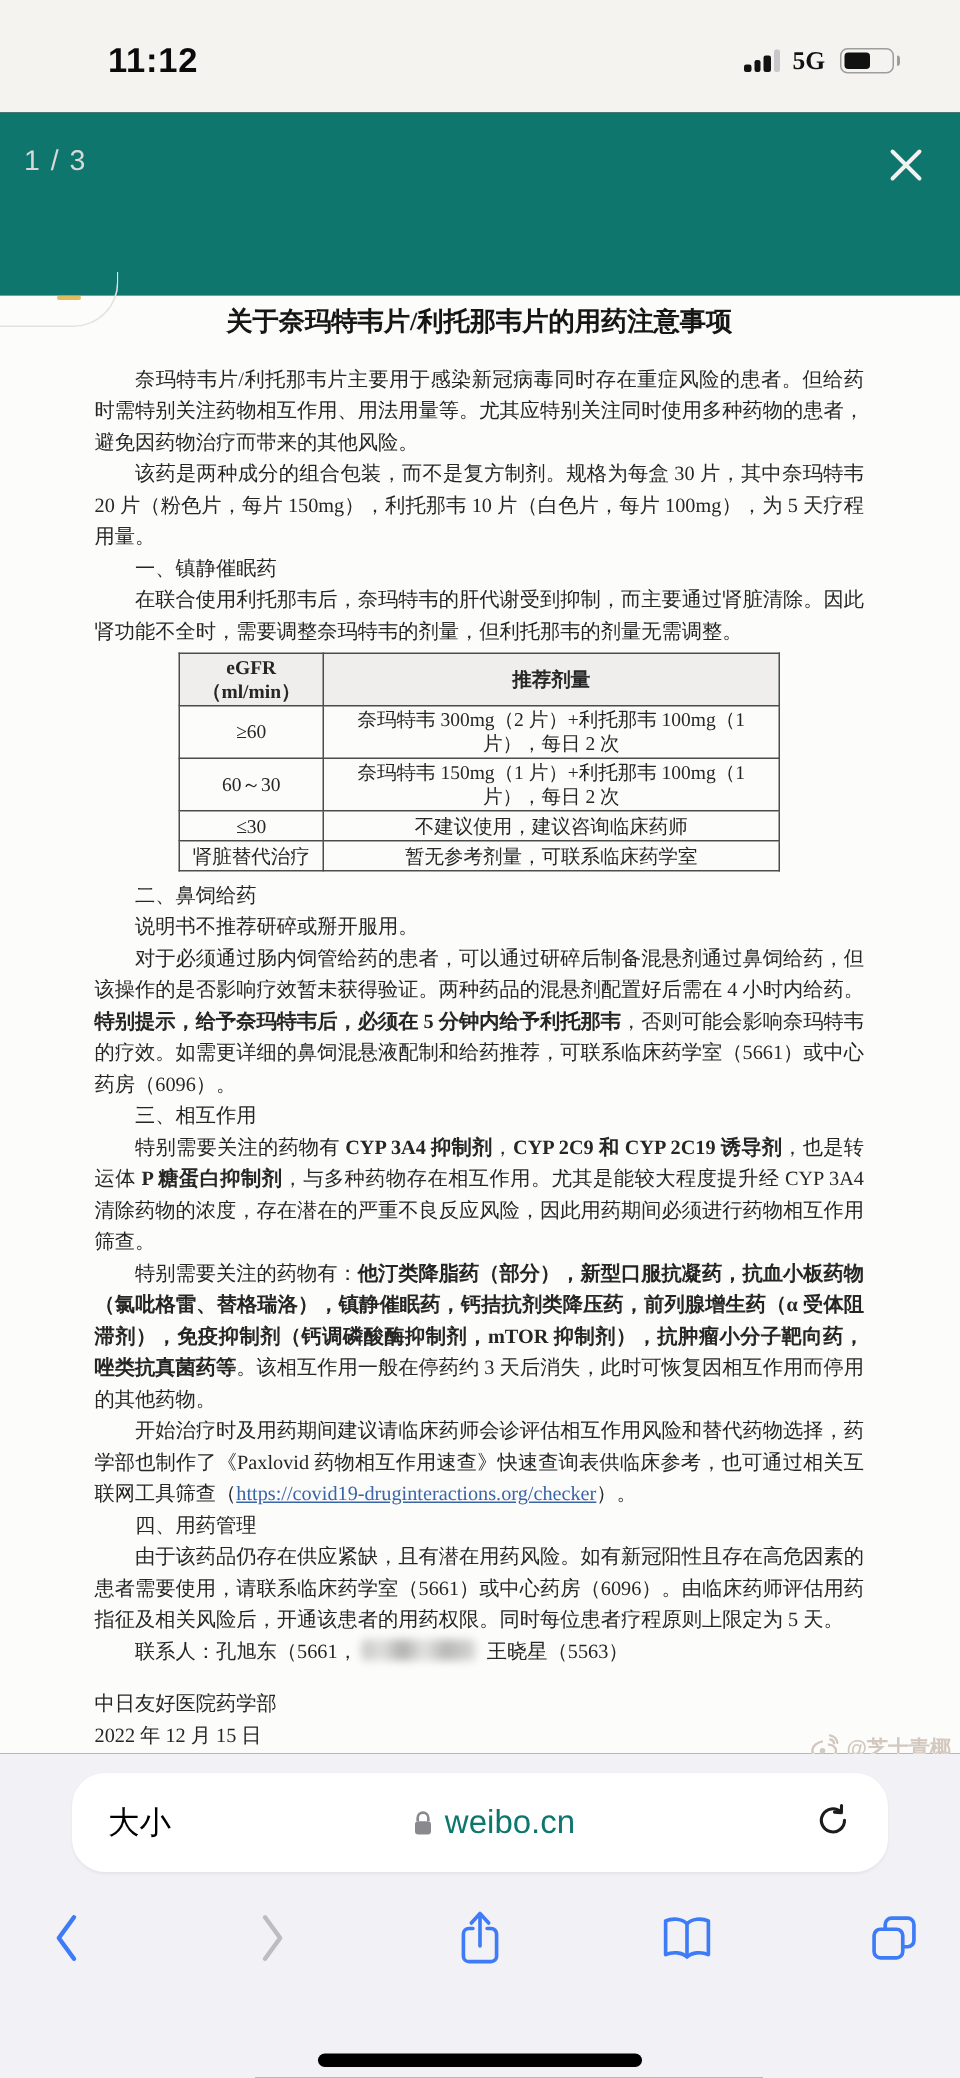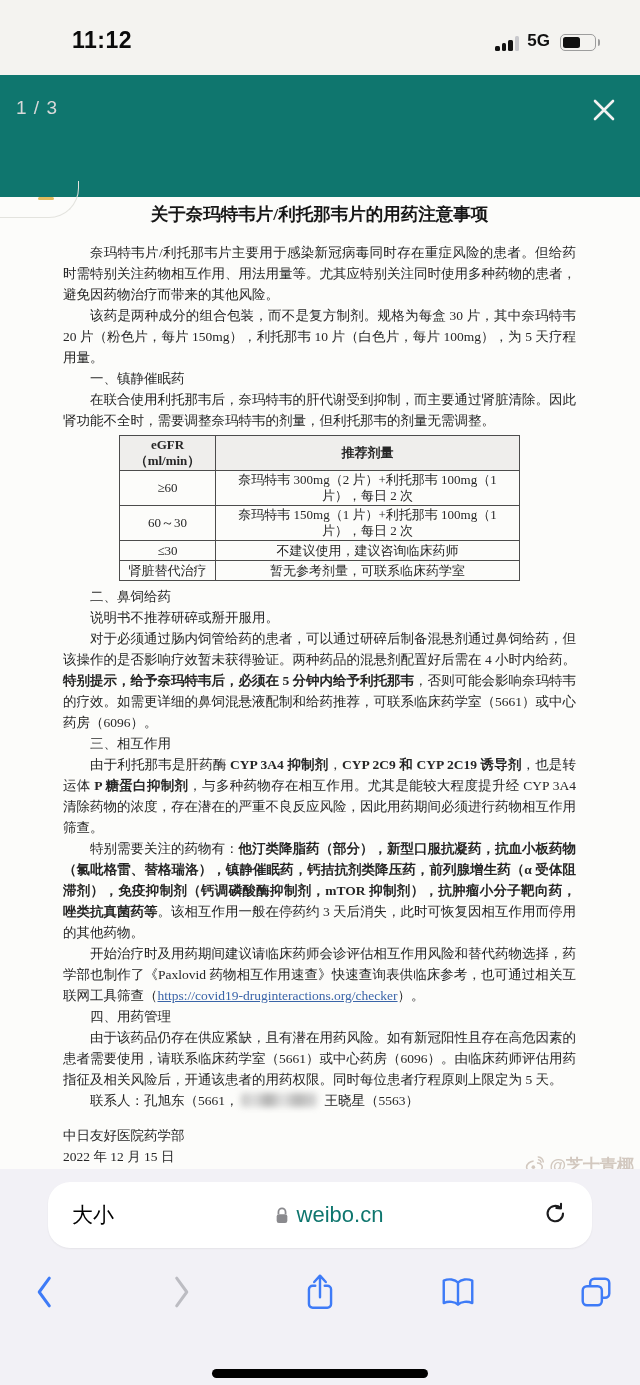--- a/index.html
+++ b/index.html
@@ -4,21 +4,21 @@
 <style>
   html,body{margin:0;padding:0;}
   body{width:640px;height:1385px;background:#000;overflow:hidden;
        font-family:"Liberation Sans",sans-serif;}
   .screen{width:640px;height:1385px;display:flex;flex-direction:column;}
 
   
   .status-bar{flex:0 0 75px;background:#f4f3f0;display:flex;align-items:center;
               justify-content:space-between;padding:6px 44px 0 72px;box-sizing:border-box;gap:44px;}
   .sb-time{font-size:23px;font-weight:bold;color:#0b0b0b;letter-spacing:.5px;}
-  .sb-right{display:flex;align-items:flex-end;gap:8px;}
+  .sb-right{display:flex;align-items:center;gap:8px;font-family:Liberation Serif, serif;}
   .signal{display:flex;align-items:flex-end;gap:2px;height:15px;}
   .signal i{display:block;width:4.5px;border-radius:1.5px;background:#121212;}
   .signal i:nth-child(1){height:5px}.signal i:nth-child(2){height:8px}
   .signal i:nth-child(3){height:11px}.signal i:nth-child(4){height:15px;background:#c8c8cc;}
   .sb-net{font-size:17px;font-weight:600;color:#111;}
   .battery{position:relative;width:36px;height:17px;margin-left:2px;}
   .battery .case{position:absolute;inset:0;border:1.5px solid #9d9d9d;border-radius:5px;box-sizing:border-box;}
   .battery .fill{position:absolute;left:3px;top:3px;width:17px;height:11px;background:#111;border-radius:2.5px;}
   .battery .tip{position:absolute;right:-4px;top:5px;width:2.5px;height:7px;background:#9d9d9d;border-radius:0 2px 2px 0;}
 
@@ -47,21 +47,21 @@
              padding:1px 4px;height:17px;}
   .doc-table th{font-weight:bold;background:#efeeec;}
   .doc-table .c1{width:24%;}
   .doc-link{color:#3a64a8;text-decoration:underline;margin-top:20px;}
   .blur-redact{display:inline-block;width:76px;height:14px;vertical-align:-2px;margin:0 8px 0 2px;
        background:linear-gradient(90deg,#b0b0b0 0%,#d4d4d4 18%,#8f8f8f 36%,#dadada 55%,#9a9a9a 74%,#c9c9c9 100%);
        filter:blur(3px);border-radius:3px;opacity:.7;}
   .contact{margin-top:12px;}
   .sig-block{margin-top:14px;text-align:right;padding-right:2px;}
   .watermark{position:absolute;right:6px;bottom:-7px;display:flex;align-items:center;gap:3px;
-       color:#d2c8bf;font-size:17px;font-family:"Liberation Sans",sans-serif;font-weight:bold;}
+       color:#d2c8bf;font-size:14px;font-family:"Liberation Sans",sans-serif;font-weight:bold;}
 
   
   .gap-black{flex:1 1 auto;background:#000;}
 
   
   .chrome{flex:0 0 217px;background:#f2f1f6;position:relative;}
   .addr-bar{position:absolute;left:48px;right:48px;top:13px;height:66px;background:#fff;
       border-radius:22px;display:flex;align-items:center;justify-content:space-between;
       padding:0 24px;box-sizing:border-box;box-shadow:0 1px 2px rgba(0,0,0,.06);}
   .font-size-btn{font-size:21px;color:#000;background:none;border:none;padding:0;cursor:pointer;
@@ -142,21 +142,21 @@
         <td>暂无参考剂量，可联系临床药学室</td>
       </tr>
     </tbody>
       </table>
 
     <p class="indent sec">二、鼻饲给药</p>
     <p class="indent">说明书不推荐研碎或掰开服用。</p>
     <p class="indent"><span>对于必须通过肠内饲管给药的患者，可以通过研碎后制备混悬剂通过鼻饲给药，但该操作的是否影响疗效暂未获得验证。两种药品的混悬剂配置好后需在 4 小时内给药。</span><b>特别提示，给予奈玛特韦后，必须在 5 分钟内给予利托那韦</b><span>，否则可能会影响奈玛特韦的疗效。如需更详细的鼻饲混悬液配制和给药推荐，可联系临床药学室（5661）或中心药房（6096）。</span></p>
 
     <p class="indent sec">三、相互作用</p>
-    <p class="indent"><span>由于利托那韦是肝药酶 </span><b>CYP 3A4 抑制剂</b><span>，</span><b>CYP 2C9 和 CYP 2C19 诱导剂</b><span>，也是转运体 </span><b>P 糖蛋白抑制剂</b><span>，与多种药物存在相互作用。尤其是能较大程度提升经 CYP 3A4 清除药物的浓度，存在潜在的严重不良反应风险，因此用药期间必须进行药物相互作用筛查。</span></p>
+    <p class="indent"><span>特别需要关注的药物有 </span><b>CYP 3A4 抑制剂</b><span>，</span><b>CYP 2C9 和 CYP 2C19 诱导剂</b><span>，也是转运体 </span><b>P 糖蛋白抑制剂</b><span>，与多种药物存在相互作用。尤其是能较大程度提升经 CYP 3A4 清除药物的浓度，存在潜在的严重不良反应风险，因此用药期间必须进行药物相互作用筛查。</span></p>
     <p class="indent"><span>特别需要关注的药物有：</span><b>他汀类降脂药（部分），新型口服抗凝药，抗血小板药物（氯吡格雷、替格瑞洛），镇静催眠药，钙拮抗剂类降压药，前列腺增生药（α 受体阻滞剂），免疫抑制剂（钙调磷酸酶抑制剂，mTOR 抑制剂），抗肿瘤小分子靶向药，唑类抗真菌药等</b><span>。该相互作用一般在停药约 3 天后消失，此时可恢复因相互作用而停用的其他药物。</span></p>
     <p class="indent"><span>开始治疗时及用药期间建议请临床药师会诊评估相互作用风险和替代药物选择，药学部也制作了《Paxlovid 药物相互作用速查》快速查询表供临床参考，也可通过相关互联网工具筛查（</span><a class="doc-link">https://covid19-druginteractions.org/checker</a><span>）。</span></p>
 
     <p class="indent sec">四、用药管理</p>
     <p class="indent">由于该药品仍存在供应紧缺，且有潜在用药风险。如有新冠阳性且存在高危因素的患者需要使用，请联系临床药学室（5661）或中心药房（6096）。由临床药师评估用药指征及相关风险后，开通该患者的用药权限。同时每位患者疗程原则上限定为 5 天。</p>
 
     <p class="indent contact"><span>联系人：孔旭东（5661，</span><span class="blur-redact"></span><span>王晓星（5563）</span></p>
 
     <div class="sig-block">
       <p>中日友好医院药学部</p>

